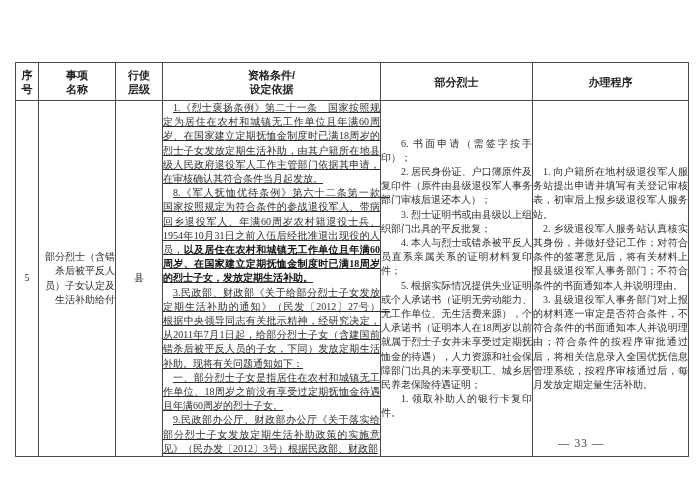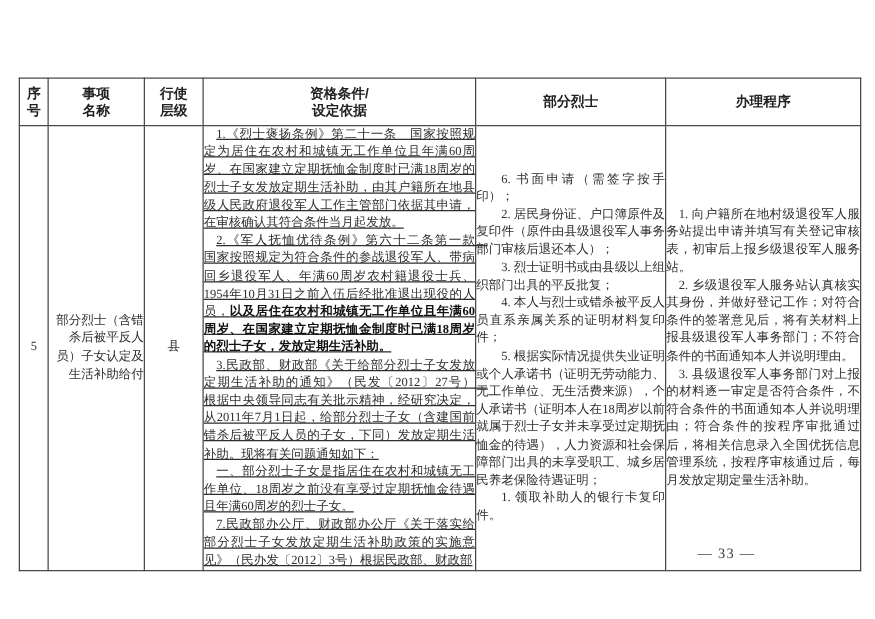--- a/index.html
+++ b/index.html
@@ -64,24 +64,24 @@
         <th>办理程序</th>
       </tr>
     </thead>
     <tbody>
       <tr class="body-row">
         <td class="c-seq">5</td>
         <td class="c-name">部分烈士（含错杀后被平反人员）子女认定及生活补助给付</td>
         <td class="c-level">县</td>
         <td class="c-qual">
           <p class="q">1.《烈士褒扬条例》第二十一条　国家按照规定为居住在农村和城镇无工作单位且年满60周岁、在国家建立定期抚恤金制度时已满18周岁的烈士子女发放定期生活补助，由其户籍所在地县级人民政府退役军人工作主管部门依据其申请，在审核确认其符合条件当月起发放。</p>
-          <p class="q"><span>2.《军人抚恤优待条例》第六十二条第一款　国家按照规定为符合条件的参战退役军人、带病回乡退役军人、年满60周岁农村籍退役士兵、1954年10月31日之前入伍后经批准退出现役的人员，</span><span class="bold">以及居住在农村和城镇无工作单位且年满60周岁、在国家建立定期抚恤金制度时已满18周岁的烈士子女，发放定期生活补助。</span></p>
+          <p class="q"><span>8.《军人抚恤优待条例》第六十二条第一款　国家按照规定为符合条件的参战退役军人、带病回乡退役军人、年满60周岁农村籍退役士兵、1954年10月31日之前入伍后经批准退出现役的人员，</span><span class="bold">以及居住在农村和城镇无工作单位且年满60周岁、在国家建立定期抚恤金制度时已满18周岁的烈士子女，发放定期生活补助。</span></p>
           <p class="q">3.民政部、财政部《关于给部分烈士子女发放定期生活补助的通知》（民发〔2012〕27号）　根据中央领导同志有关批示精神，经研究决定，从2011年7月1日起，给部分烈士子女（含建国前错杀后被平反人员的子女，下同）发放定期生活补助。现将有关问题通知如下：</p>
           <p class="q">一、部分烈士子女是指居住在农村和城镇无工作单位、18周岁之前没有享受过定期抚恤金待遇且年满60周岁的烈士子女。</p>
-          <p class="q">7.民政部办公厅、财政部办公厅《关于落实给部分烈士子女发放定期生活补助政策的实施意见》（民办发〔2012〕3号）根据民政部、财政部</p>
+          <p class="q">9.民政部办公厅、财政部办公厅《关于落实给部分烈士子女发放定期生活补助政策的实施意见》（民办发〔2012〕3号）根据民政部、财政部</p>
         </td>
         <td class="c-mat">
           <p class="m">6. 书面申请（需签字按手印）；</p>
           <p class="m">2. 居民身份证、户口簿原件及复印件（原件由县级退役军人事务部门审核后退还本人）；</p>
           <p class="m">3. 烈士证明书或由县级以上组织部门出具的平反批复；</p>
           <p class="m">4. 本人与烈士或错杀被平反人员直系亲属关系的证明材料复印件；</p>
           <p class="m">5. 根据实际情况提供失业证明或个人承诺书（证明无劳动能力、无工作单位、无生活费来源），个人承诺书（证明本人在18周岁以前就属于烈士子女并未享受过定期抚恤金的待遇），人力资源和社会保障部门出具的未享受职工、城乡居民养老保险待遇证明；</p>
           <p class="m">1. 领取补助人的银行卡复印件。</p>
         </td>
         <td class="c-proc">

